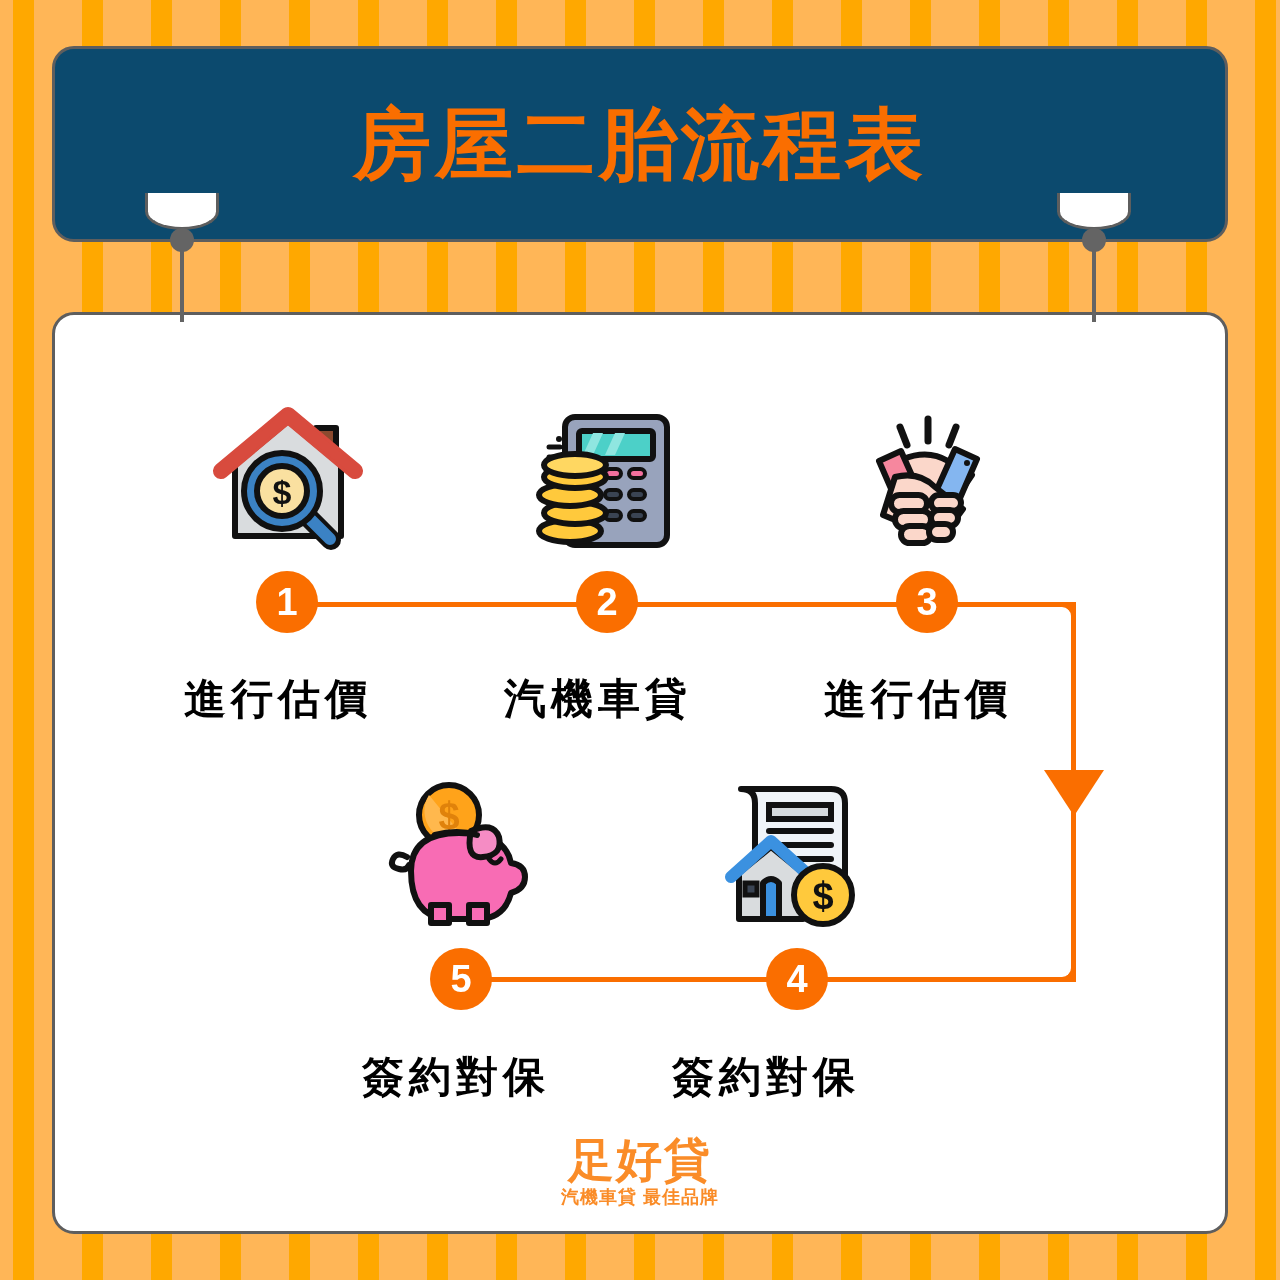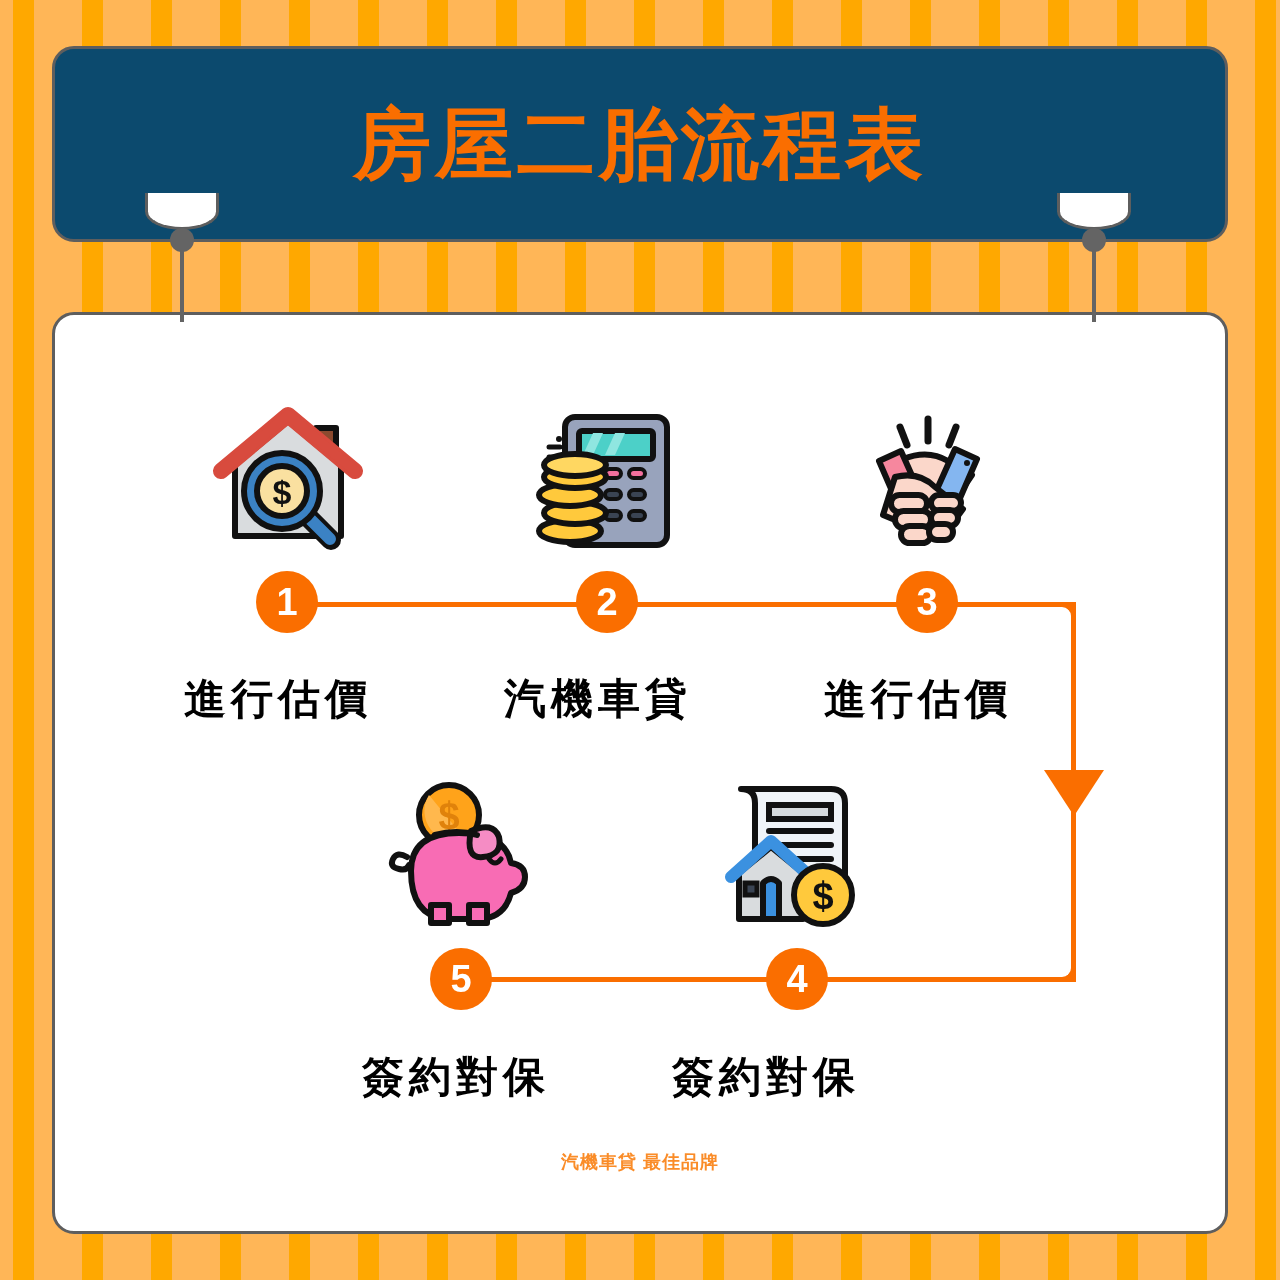--- a/index.html
+++ b/index.html
@@ -185,21 +185,21 @@
     font-weight: bold;
     color: #FA8C28;
     letter-spacing: 2px;
     line-height: 1.05;
   }
   .logo-sub {
     font-size: 18px;
     font-weight: bold;
     color: #FA8C28;
     letter-spacing: 1px;
-    margin-top: 14px;
+    margin-top: 1px;
   }
 </style>
 </head>
 <body>
 
 <div class="title-card">
   <div class="title-text">房屋二胎流程表</div>
 </div>
 
 <div class="notch left"></div>
@@ -327,14 +327,15 @@
 <div class="node" style="left:766px; top:948px;">4</div>
 <div class="node" style="left:430px; top:948px;">5</div>
 
 <div class="step-label" style="left:184px;  top:664px;">進行估價</div>
 <div class="step-label" style="left:504px;  top:664px;">汽機車貸</div>
 <div class="step-label" style="left:824px;  top:664px;">進行估價</div>
 <div class="step-label" style="left:672px;  top:1042px;">簽約對保</div>
 <div class="step-label" style="left:362px;  top:1042px;">簽約對保</div>
 
 <div class="logo">
+  <div class="logo-main">足好貸</div>
   <div class="logo-sub">汽機車貸  最佳品牌</div>
 </div>
 
 </body></html>

